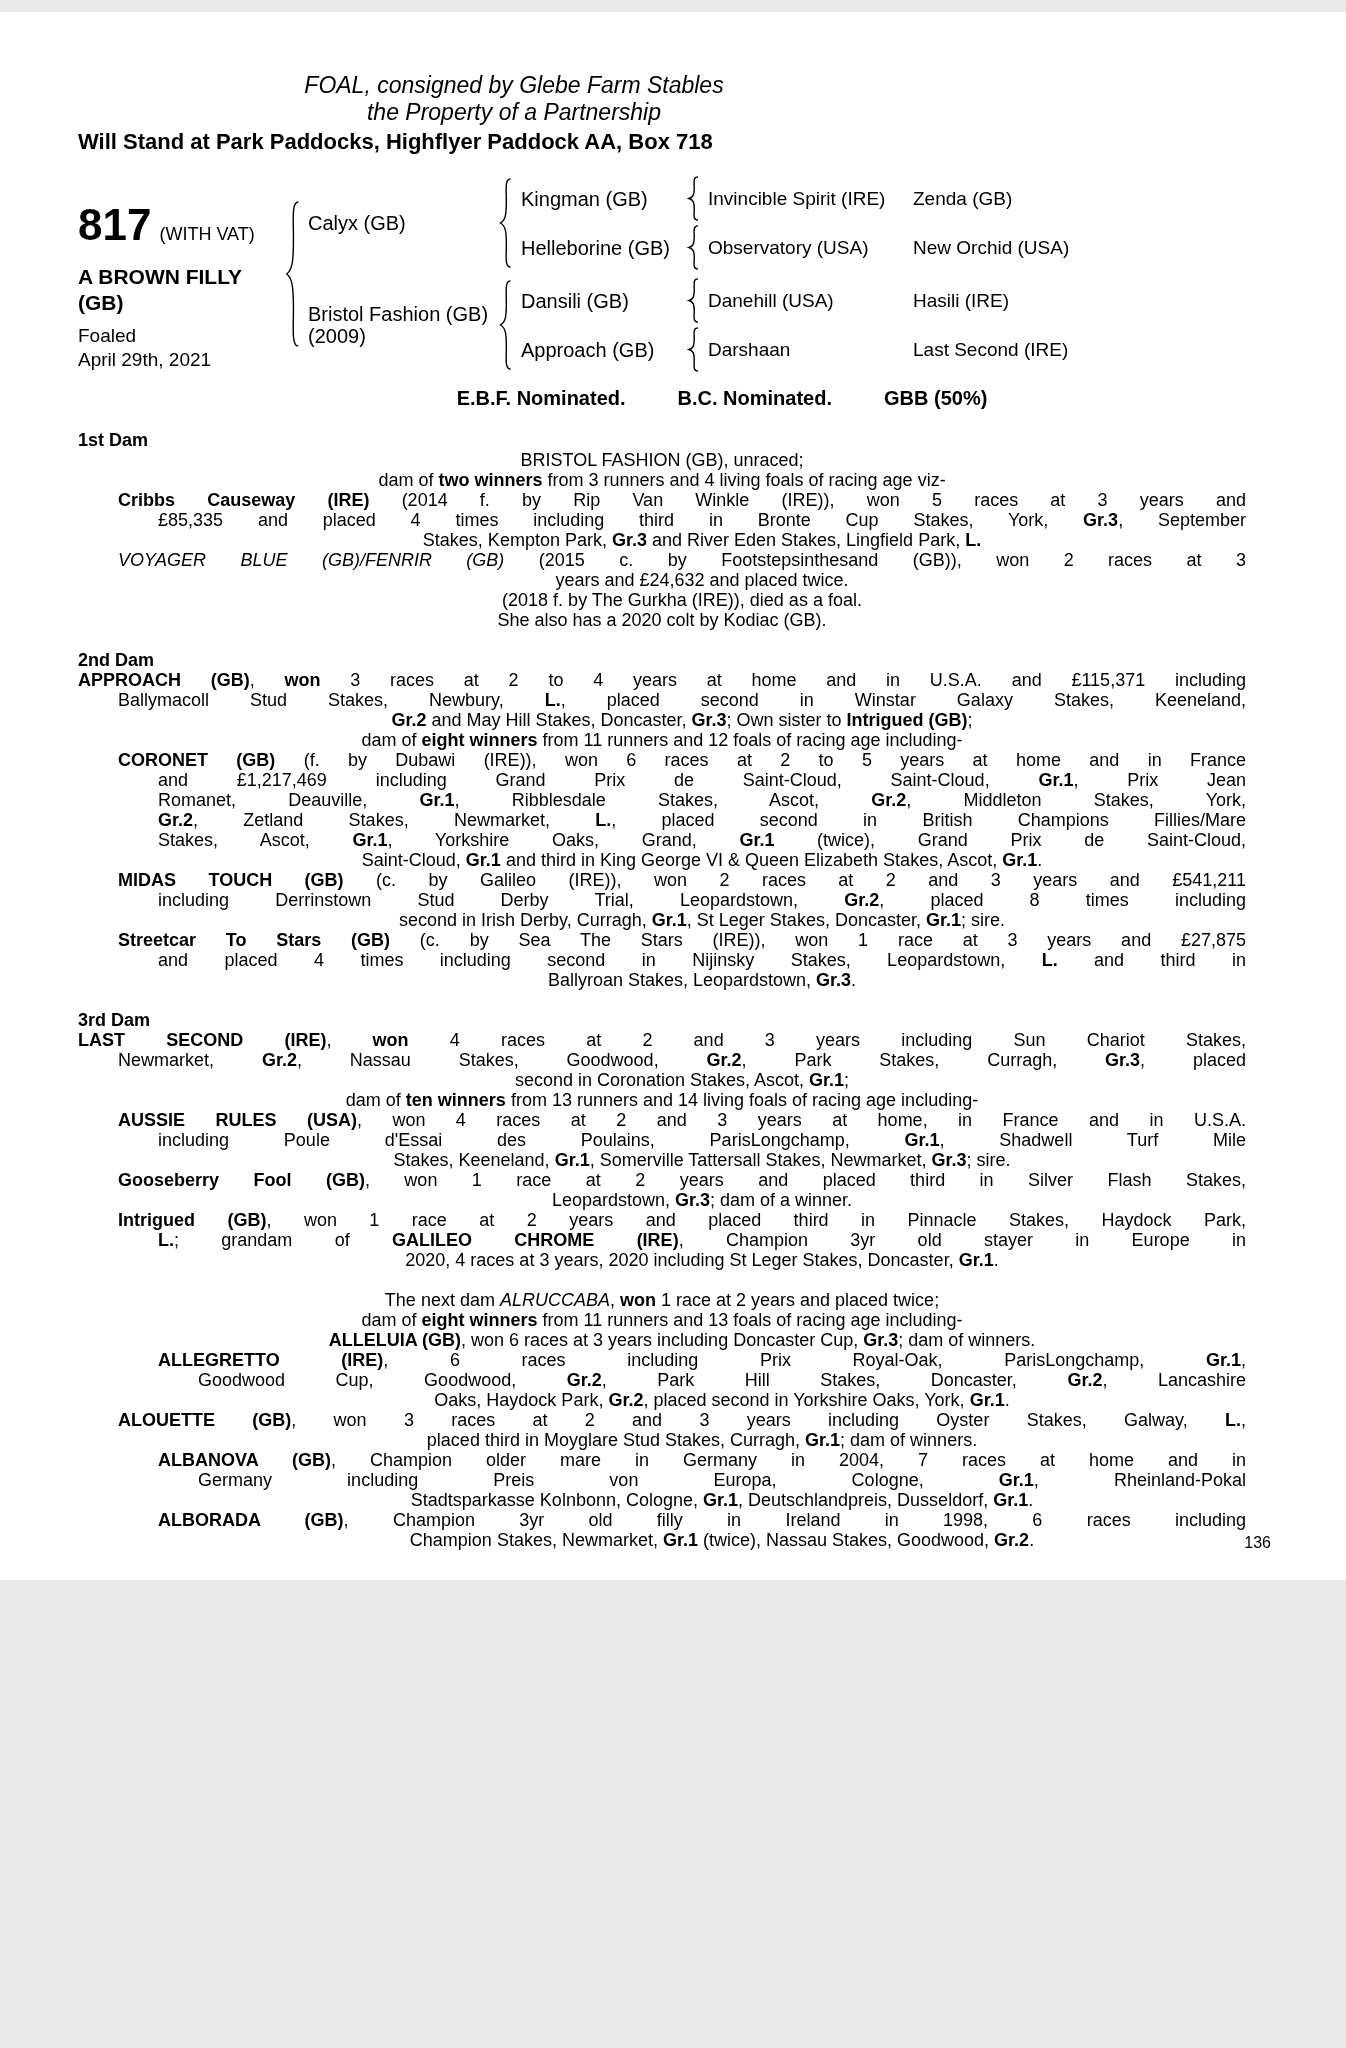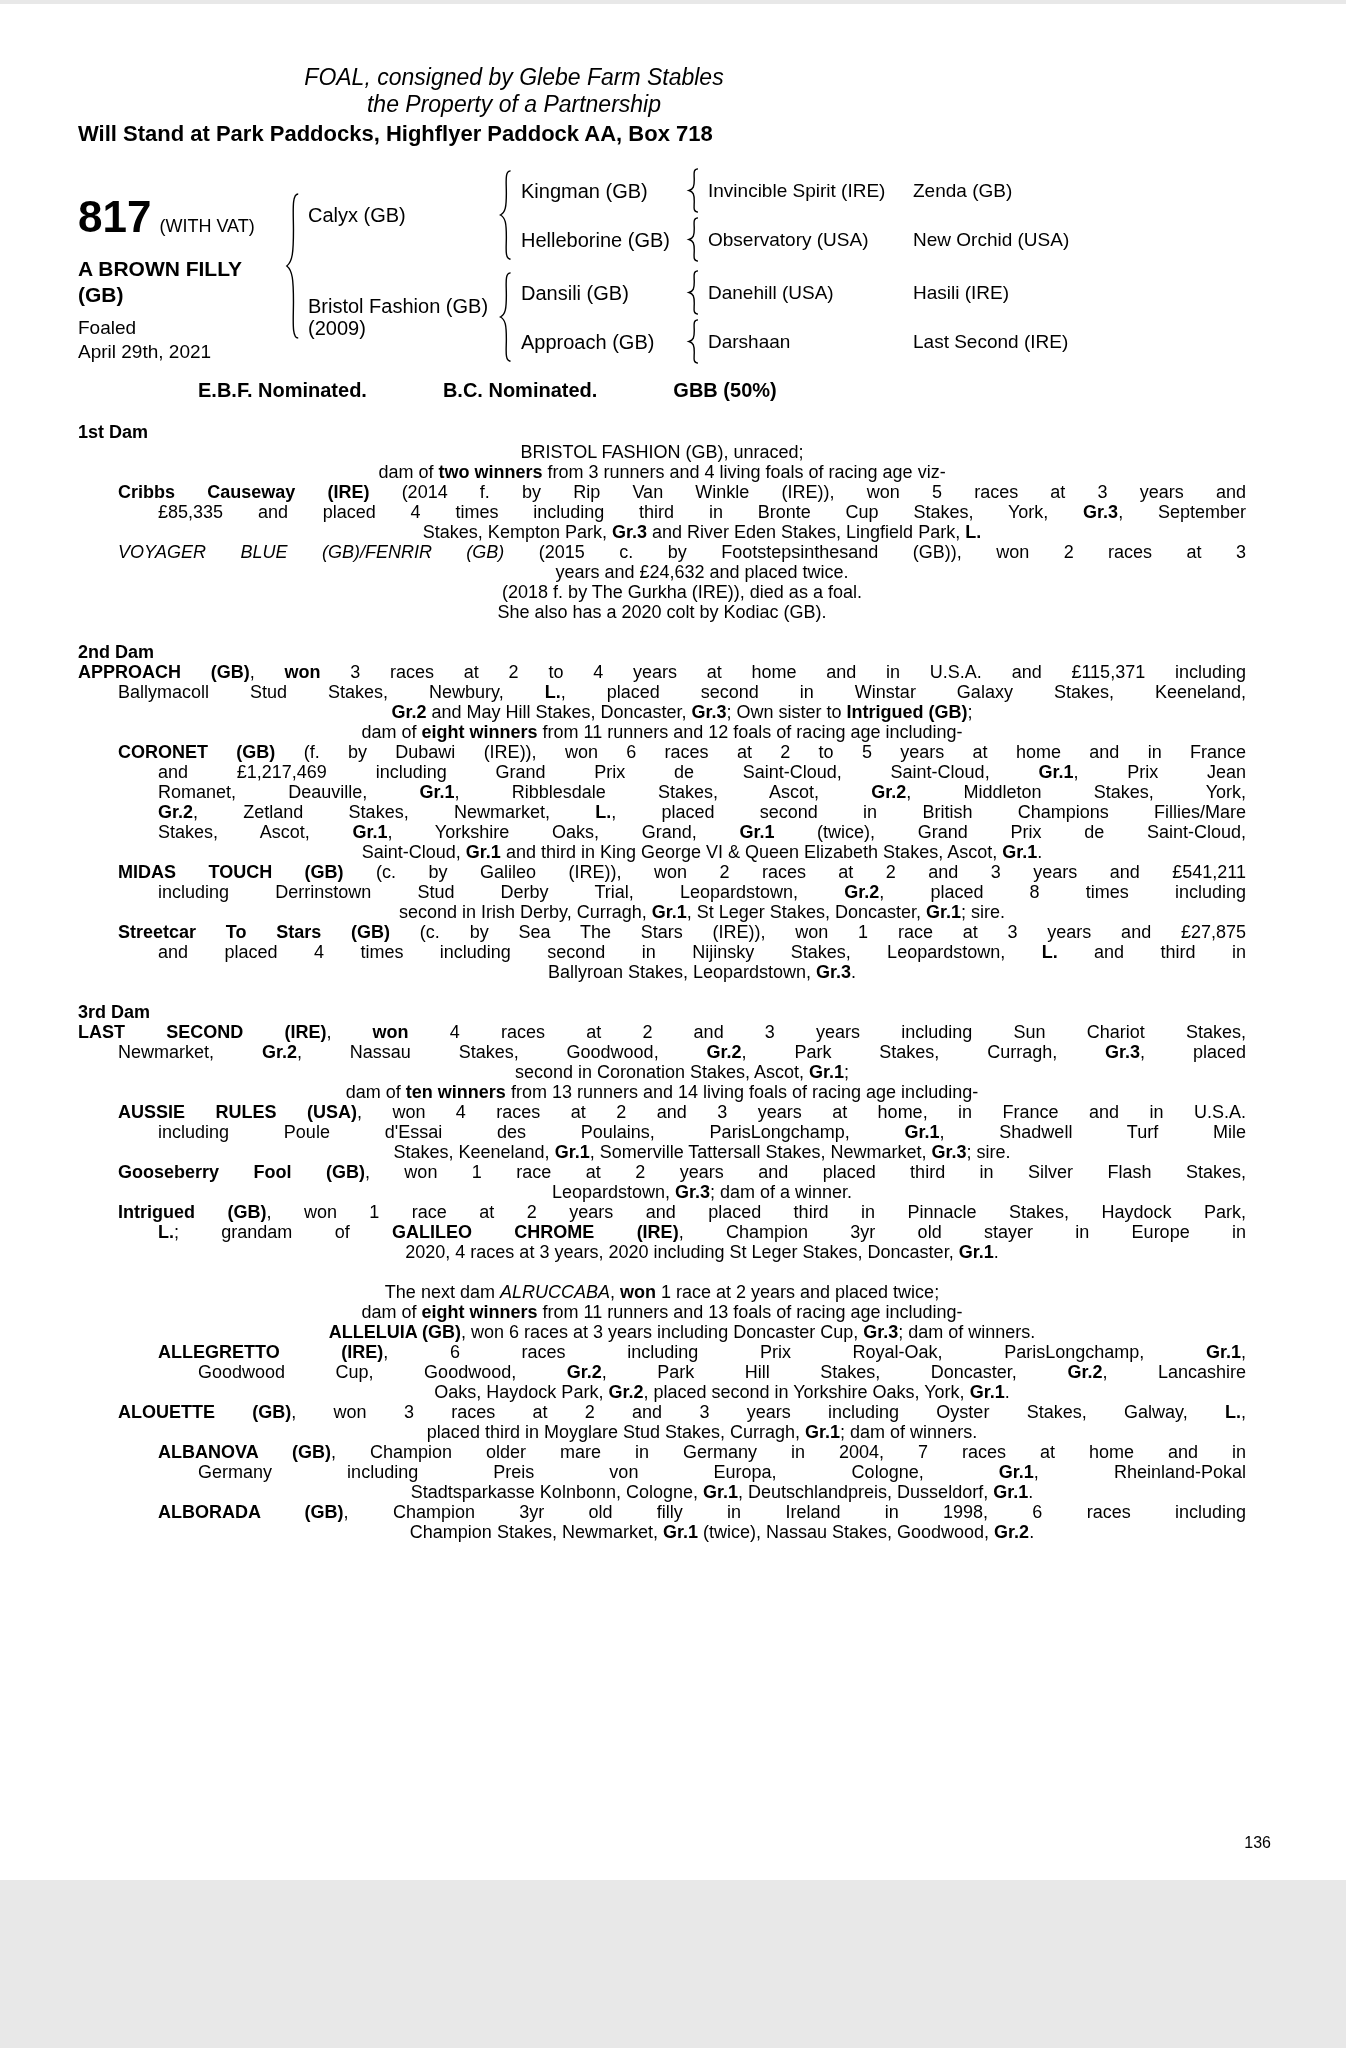--- a/index.html
+++ b/index.html
@@ -1,19 +1,19 @@
 <!DOCTYPE html>
 <html><head>
 <meta charset="utf-8">
 <style>
   html,body{margin:0;padding:0;background:#e8e8e8;}
   .page{
     position:relative;
-    width:1346px;height:1876px;
-    margin:4px auto;
+    width:1346px;height:1568px;
+    margin:12px auto;
     background:#ffffff;
     box-sizing:border-box;
     padding:60px 100px 0 78px;
     font-family:"Liberation Sans","DejaVu Sans",sans-serif;
     color:#000;
   }
   
   .header-block{width:872px;}
   .hdr-italic{font-style:italic;font-size:23px;line-height:27px;text-align:center;}
   .hdr-bold{font-weight:bold;font-size:22px;line-height:28px;text-align:left;margin-top:2px;}
@@ -34,21 +34,21 @@
   .pair-col{display:flex;flex-direction:column;row-gap:4px;}
   .gp-row{display:flex;align-items:center;column-gap:7px;}
   .gp-cell{width:158px;flex:none;font-size:20px;line-height:22px;}
   .ggp-col{display:flex;flex-direction:row;justify-content:center;}
   .ggp-cell{width:205px;font-size:19px;line-height:21px;}
   .brace{display:block;flex:none;}
   .br-s{width:15px;height:45px;}
   .br-m{width:17px;height:92px;}
   .br-l{width:19px;height:150px;}
   
-  .nominations{display:flex;column-gap:76px;margin:14px 0 0 120px;font-weight:bold;font-size:20px;line-height:24px;}
+  .nominations{display:flex;column-gap:52px;margin:14px 0 0 120px;font-weight:bold;font-size:20px;line-height:24px;justify-content:center;}
   
   .catalogue-body{margin-top:20px;font-size:18px;}
   .dam-section{margin-top:20px;}
   .dam-section:first-child{margin-top:0;}
   .sec-heading{font-weight:bold;line-height:20px;}
   .line{line-height:20px;min-height:20px;text-align:center;}
   .line.j{text-align:justify;text-align-last:justify;}
   .i0{padding-left:0;}
   .i1{padding-left:40px;}
   .i2{padding-left:80px;}

